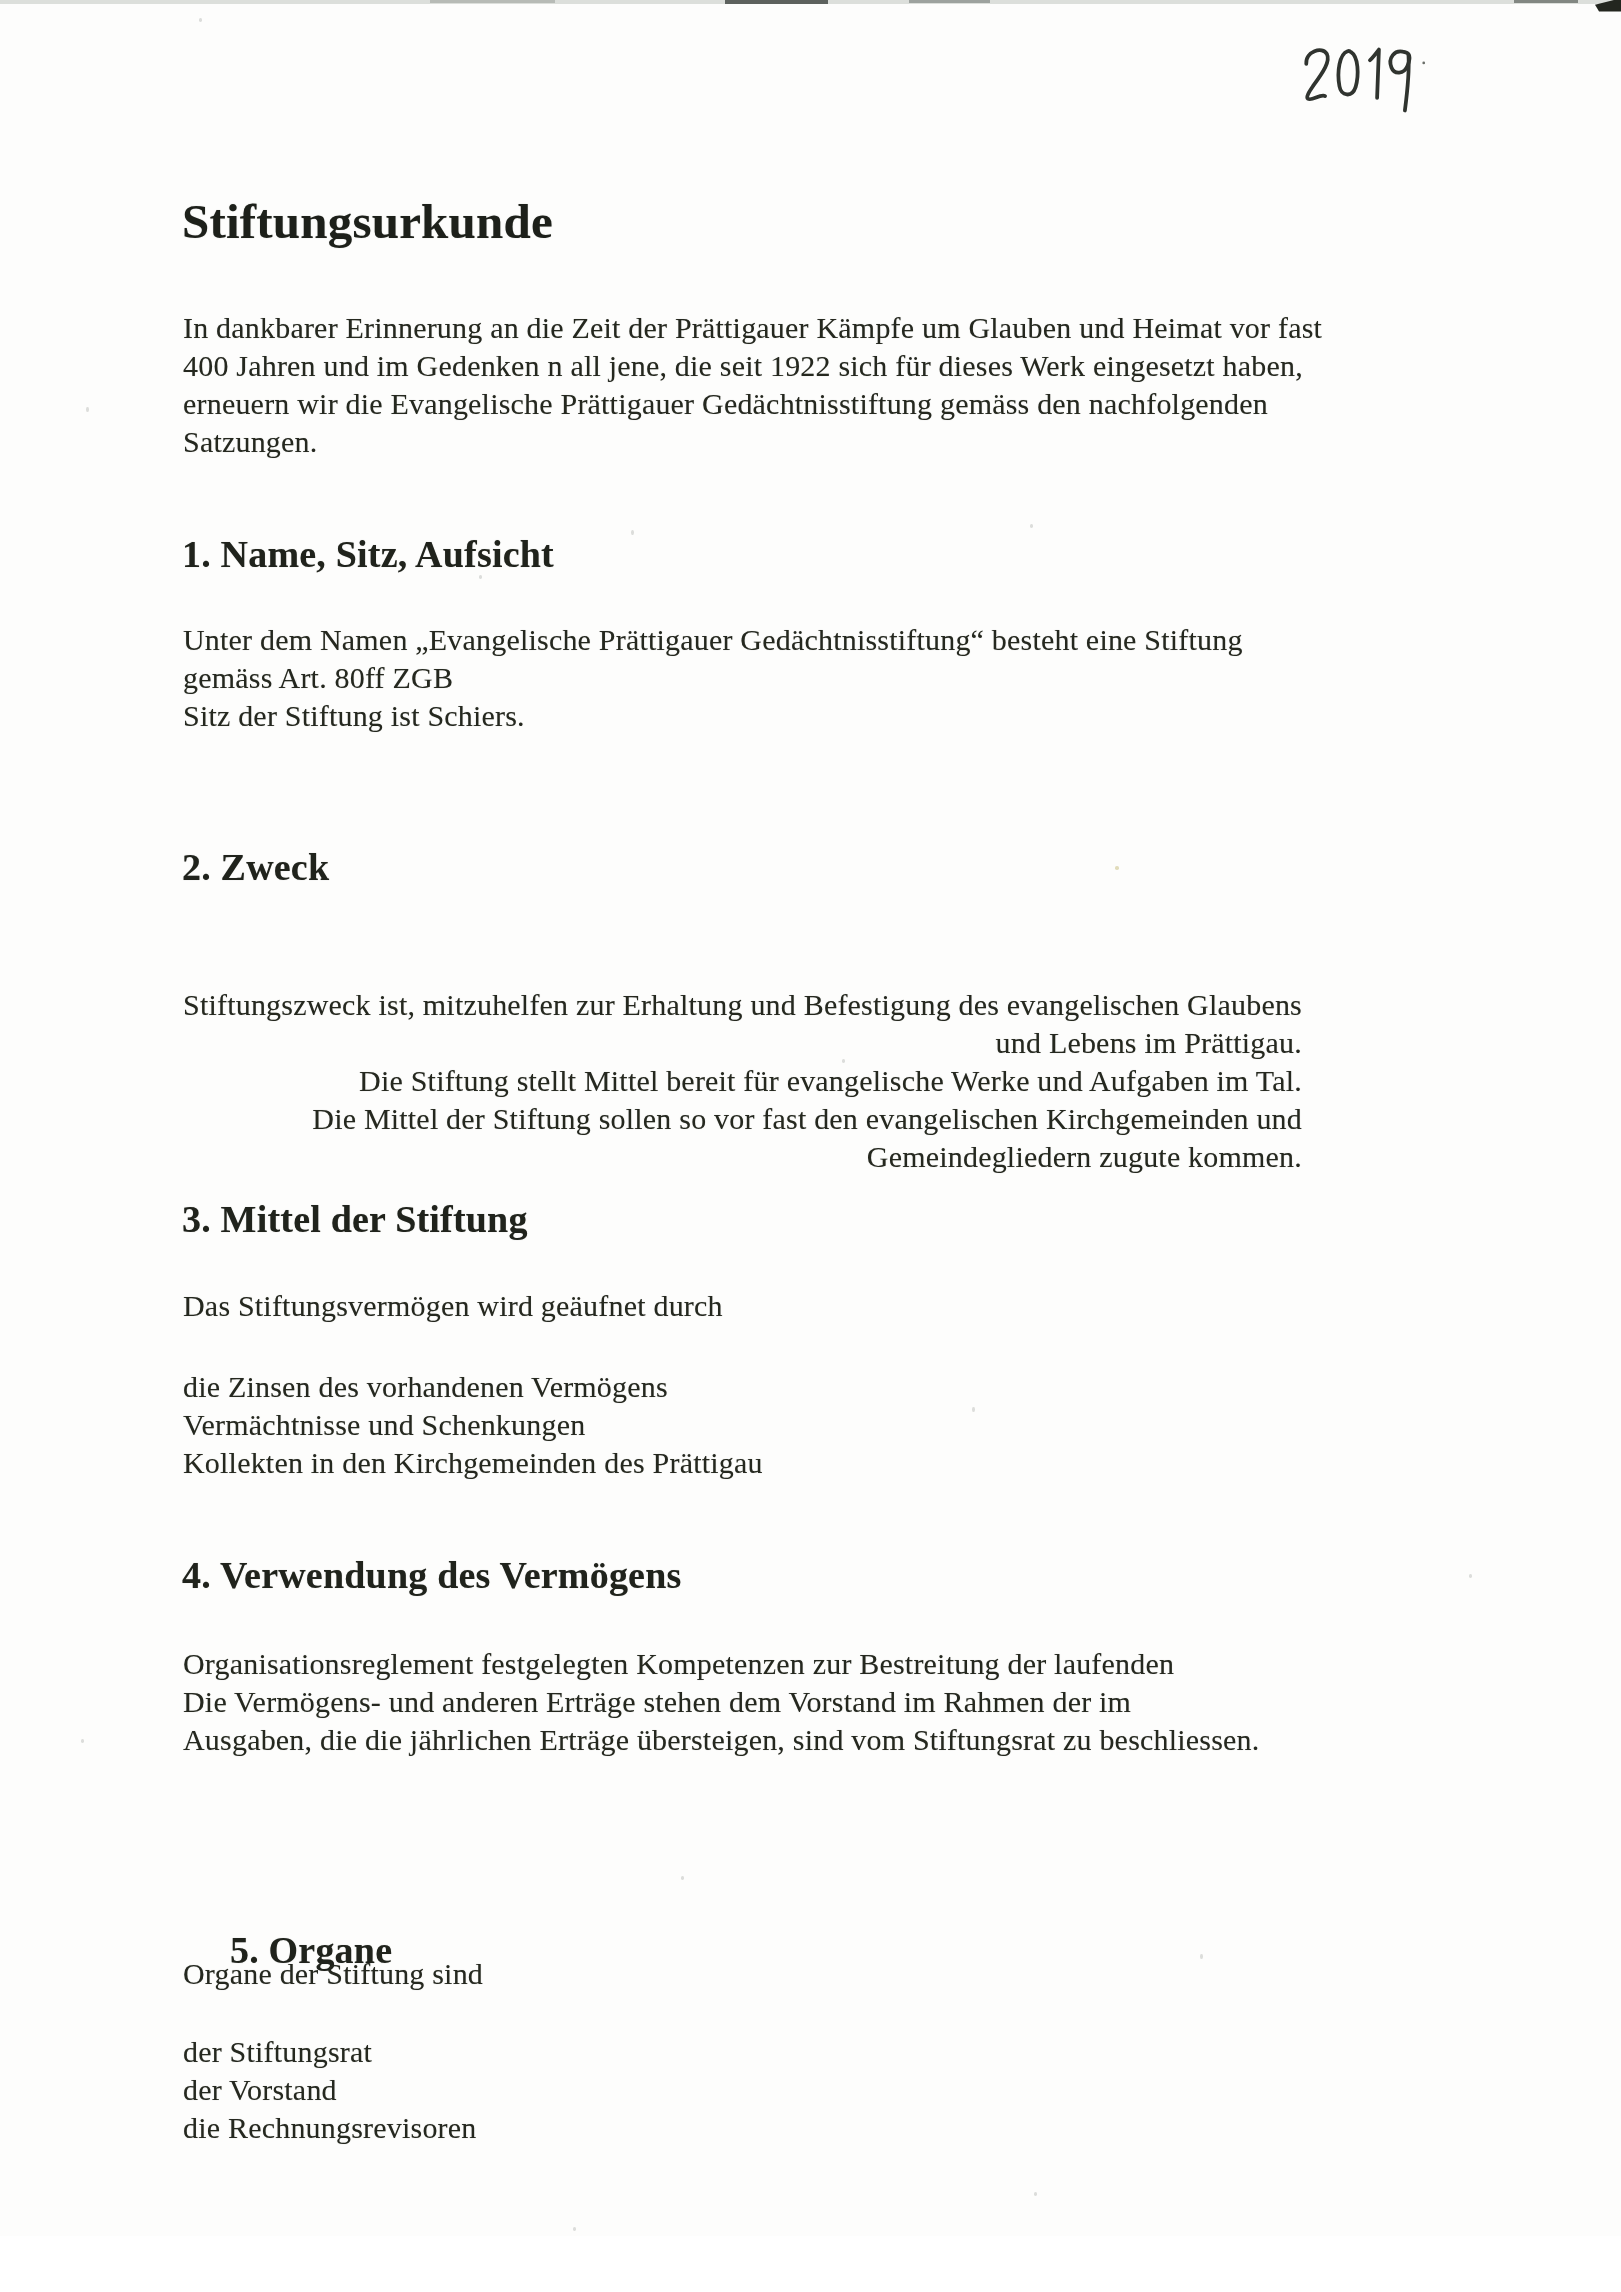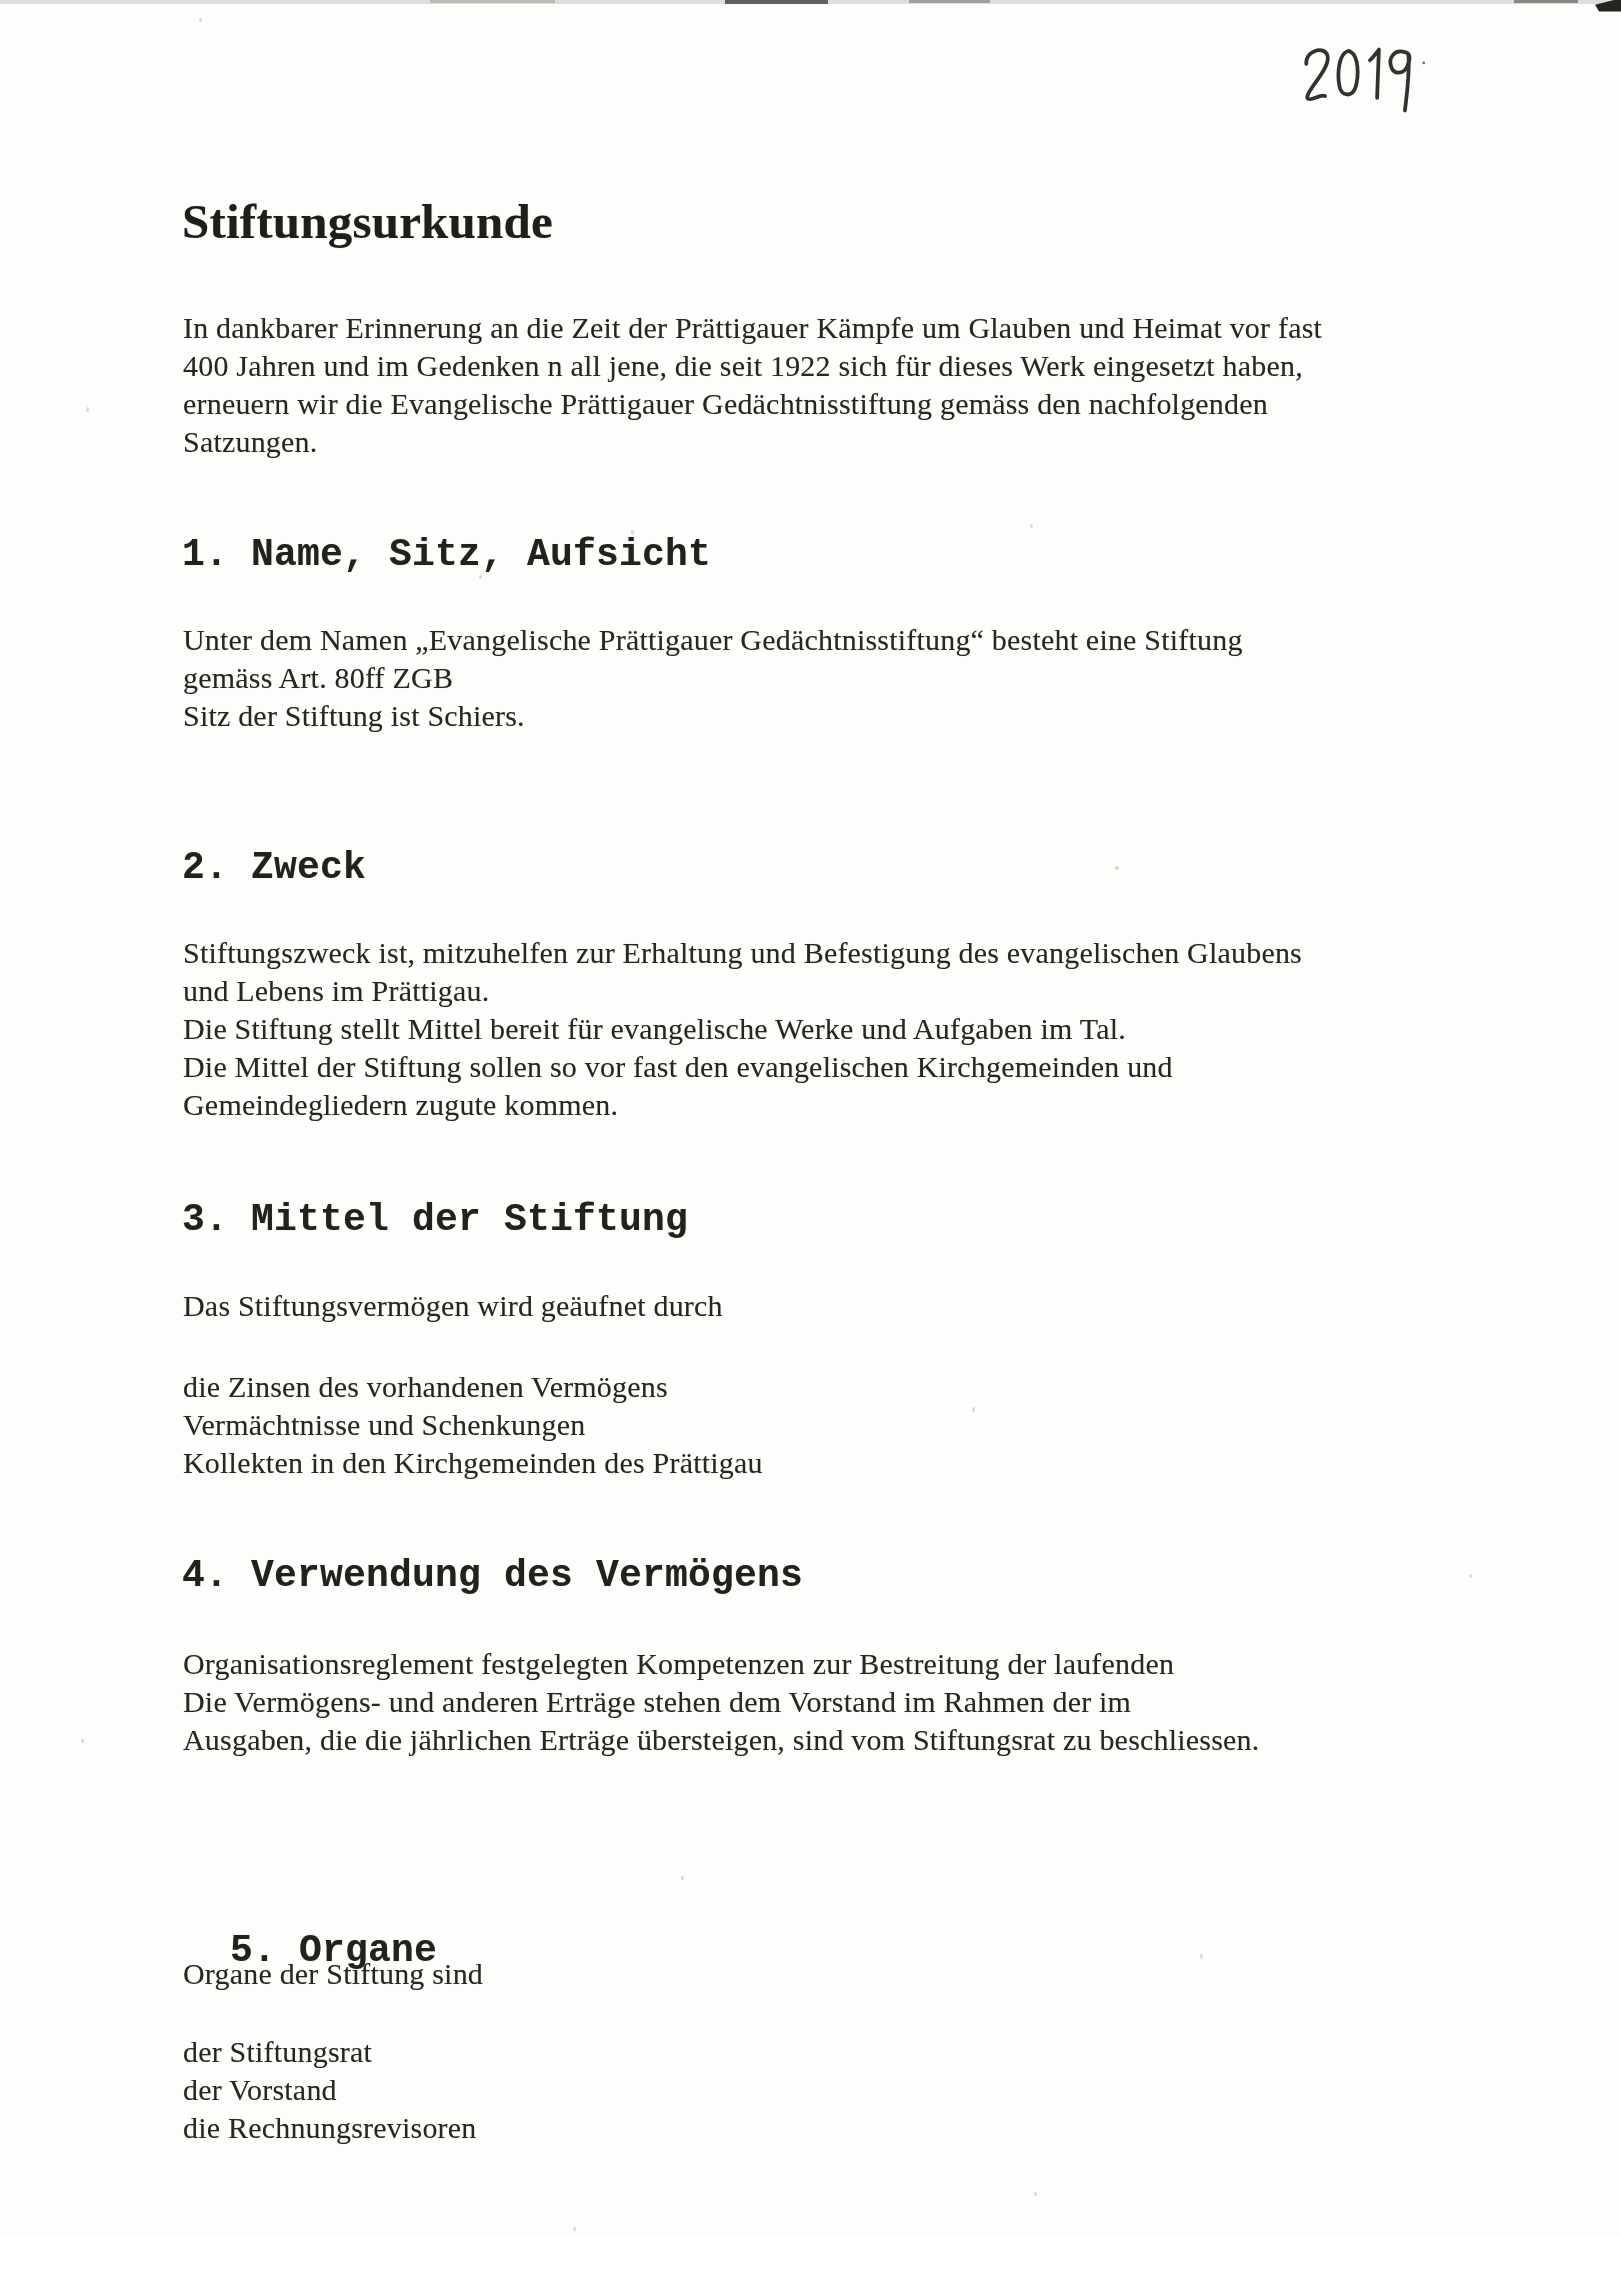--- a/index.html
+++ b/index.html
@@ -52,21 +52,20 @@
     letter-spacing: 0.2px;
     text-shadow: 0 0 0.9px rgba(30,33,27,0.35);
   }
   .heading {
     position: absolute; left: 182px;
     margin: 0;
     font-size: 38px; line-height: 45px; font-weight: bold;
     color: #20231c;
     letter-spacing: 0.2px;
     text-shadow: 0 0 0.9px rgba(30,33,27,0.3);
-    font-family: Liberation Mono, monospace;
   }
   .block {
     position: absolute; left: 183px;
     font-size: 30px; line-height: 38px;
     letter-spacing: 0.2px;
     color: #25281f;
     text-shadow: 0 0 0.9px rgba(36,39,31,0.28);
   }
   .line { white-space: pre; }
 </style>
@@ -122,21 +121,21 @@
   </div>
 
   <h2 class="heading" style="top:532px;">1. Name, Sitz, Aufsicht</h2>
   <div class="block" style="top:621px;">
     <div class="line">Unter dem Namen „Evangelische Prättigauer Gedächtnisstiftung“ besteht eine Stiftung</div>
     <div class="line">gemäss Art. 80ff ZGB</div>
     <div class="line">Sitz der Stiftung ist Schiers.</div>
   </div>
 
   <h2 class="heading" style="top:845px;">2. Zweck</h2>
-  <div class="block" style="top:934px;">
+  <div class="block" style="top:986px;text-align:right;">
     <div class="line">Stiftungszweck ist, mitzuhelfen zur Erhaltung und Befestigung des evangelischen Glaubens</div>
     <div class="line">und Lebens im Prättigau.</div>
     <div class="line">Die Stiftung stellt Mittel bereit für evangelische Werke und Aufgaben im Tal.</div>
     <div class="line">Die Mittel der Stiftung sollen so vor fast den evangelischen Kirchgemeinden und</div>
     <div class="line">Gemeindegliedern zugute kommen.</div>
   </div>
 
   <h2 class="heading" style="top:1197px;">3. Mittel der Stiftung</h2>
   <div class="block" style="top:1287px;">
     <div class="line">Das Stiftungsvermögen wird geäufnet durch</div>

